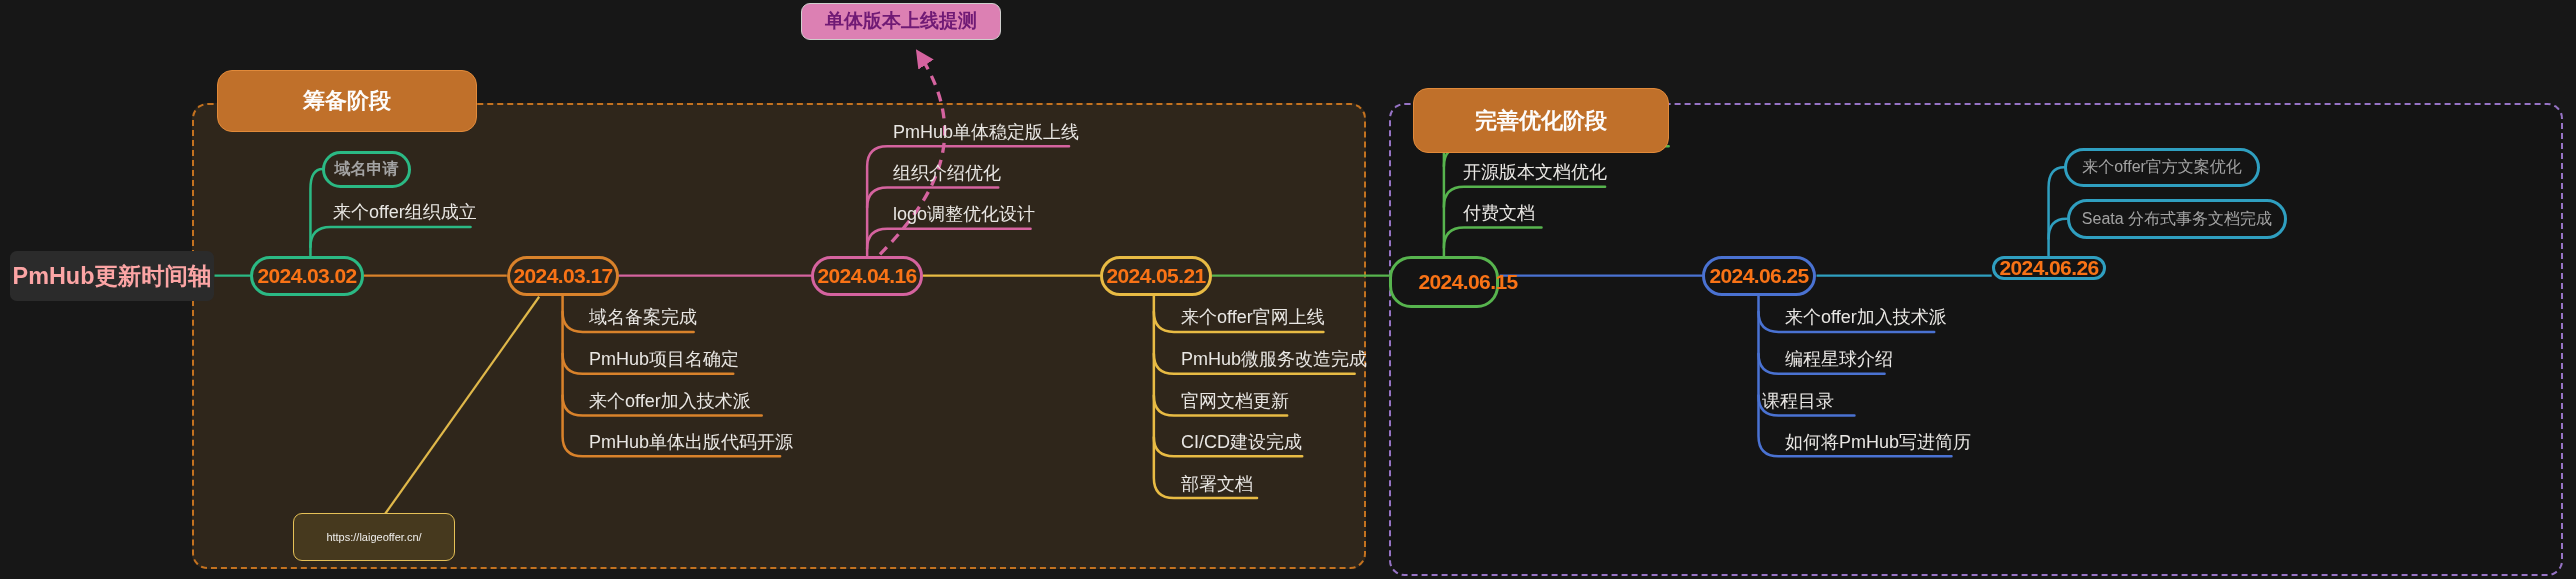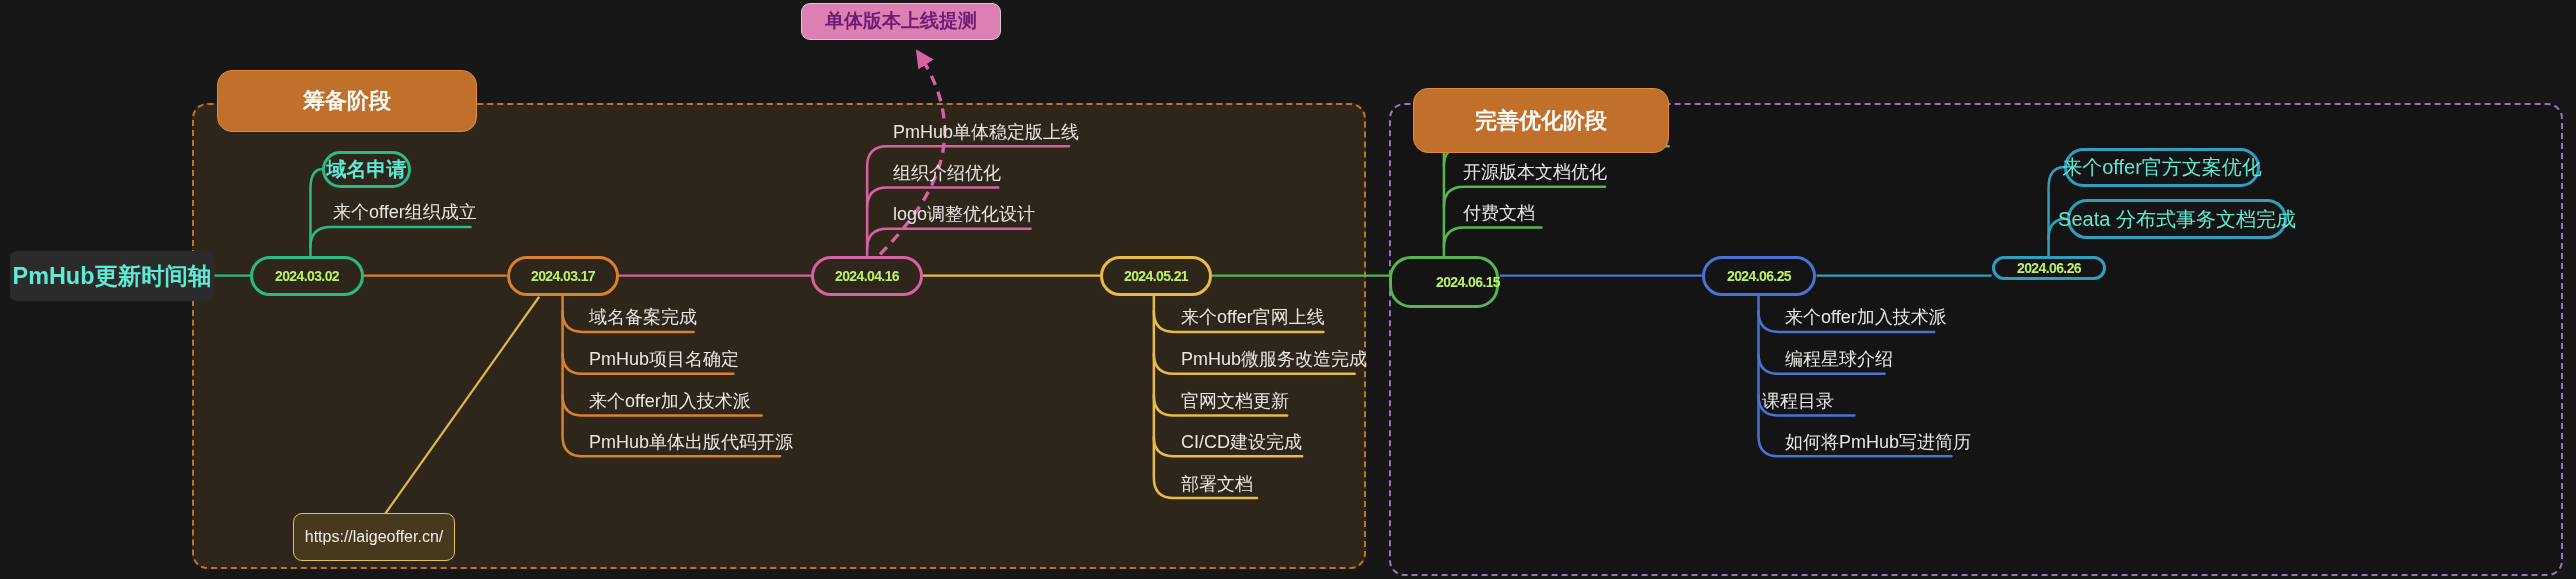--- a/index.html
+++ b/index.html
@@ -4,28 +4,28 @@
 <style>
   html,body{margin:0;padding:0;background:#171717;}
   #stage{position:relative;width:2576px;height:579px;overflow:hidden;background:#171717;
          font-family:"Liberation Sans","DejaVu Sans",sans-serif;}
   .section{position:absolute;box-sizing:border-box;border:2.2px dashed #c4721f;border-radius:15.6px;z-index:1;}
   #connectors{position:absolute;left:0;top:0;z-index:2;}
   .box{position:absolute;box-sizing:border-box;display:flex;align-items:center;justify-content:center;
        white-space:nowrap;z-index:3;}
   .stage-label{background:#c0702a;border:1.7px solid #e18a3a;border-radius:15px;
                font-size:22px;font-weight:bold;color:#fdfcfb;}
-  .node{border:3.9px solid;border-radius:22px;font-size:14px;font-weight:bold;color:#bef264;
+  .node{border:3.9px solid;border-radius:22px;font-size:21px;font-weight:bold;color:#f97316;
         letter-spacing:-0.6px;background:transparent;}
   .leaf{position:absolute;white-space:nowrap;font-size:18px;color:#e9e7e4;line-height:22px;z-index:3;}
-  .leaf-pill{border:3.3px solid;border-radius:20px;font-size:20px;color:#5eead4;background:transparent;}
-  .title-box{background:#2b2b2b;border-radius:6.7px;font-size:23.4px;font-weight:bold;color:#5eead4;}
+  .leaf-pill{border:3.3px solid;border-radius:20px;font-size:16px;color:#a3a3a3;background:transparent;}
+  .title-box{background:#2b2b2b;border-radius:6.7px;font-size:23.4px;font-weight:bold;color:#fca5a5;}
   .float-box{background:#dc80b3;border:1.7px solid #cfcfcd;border-radius:9px;
              font-size:19px;font-weight:bold;color:#701a75;}
-  .link-box{background:#46391e;border:1.7px solid #e6c157;border-radius:9px;font-size:16px;color:#efeeec;}
+  .link-box{background:#46391e;border:1.7px solid #e6c157;border-radius:9px;font-size:11px;color:#efeeec;}
 </style>
 </head>
 <body>
 
 <div id="stage">
 
   <div class="section" style="left:192px;top:103px;width:1174px;height:466px;background:#2f261b;border-color:#c4721f;"></div>
   <div class="section" style="left:1389px;top:103px;width:1174px;height:473px;background:#141414;border-color:#9673c5;"></div>
 
   <svg id="connectors" width="2576" height="579" viewBox="0 0 4617 1038" fill="none">

